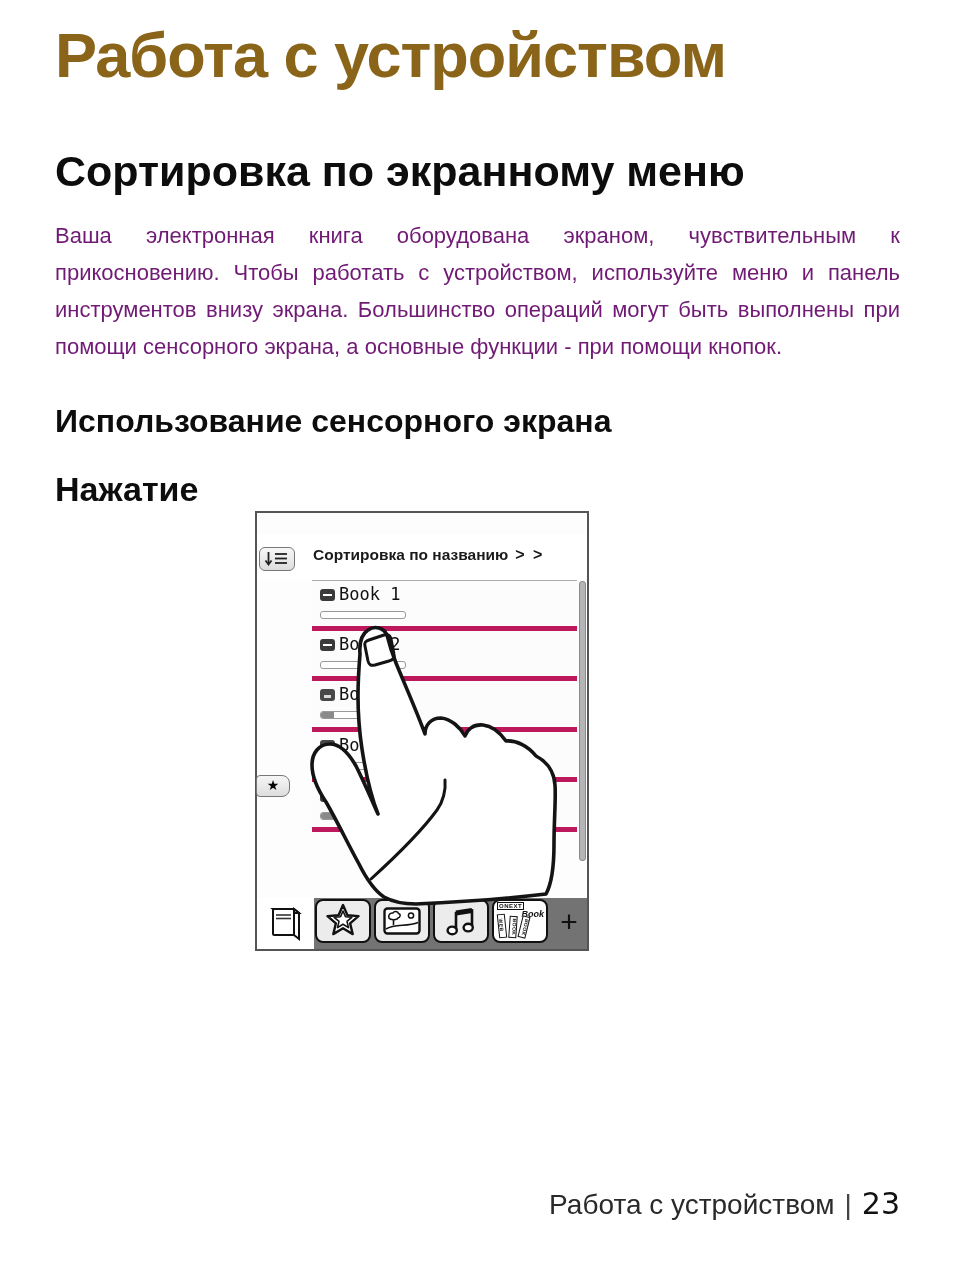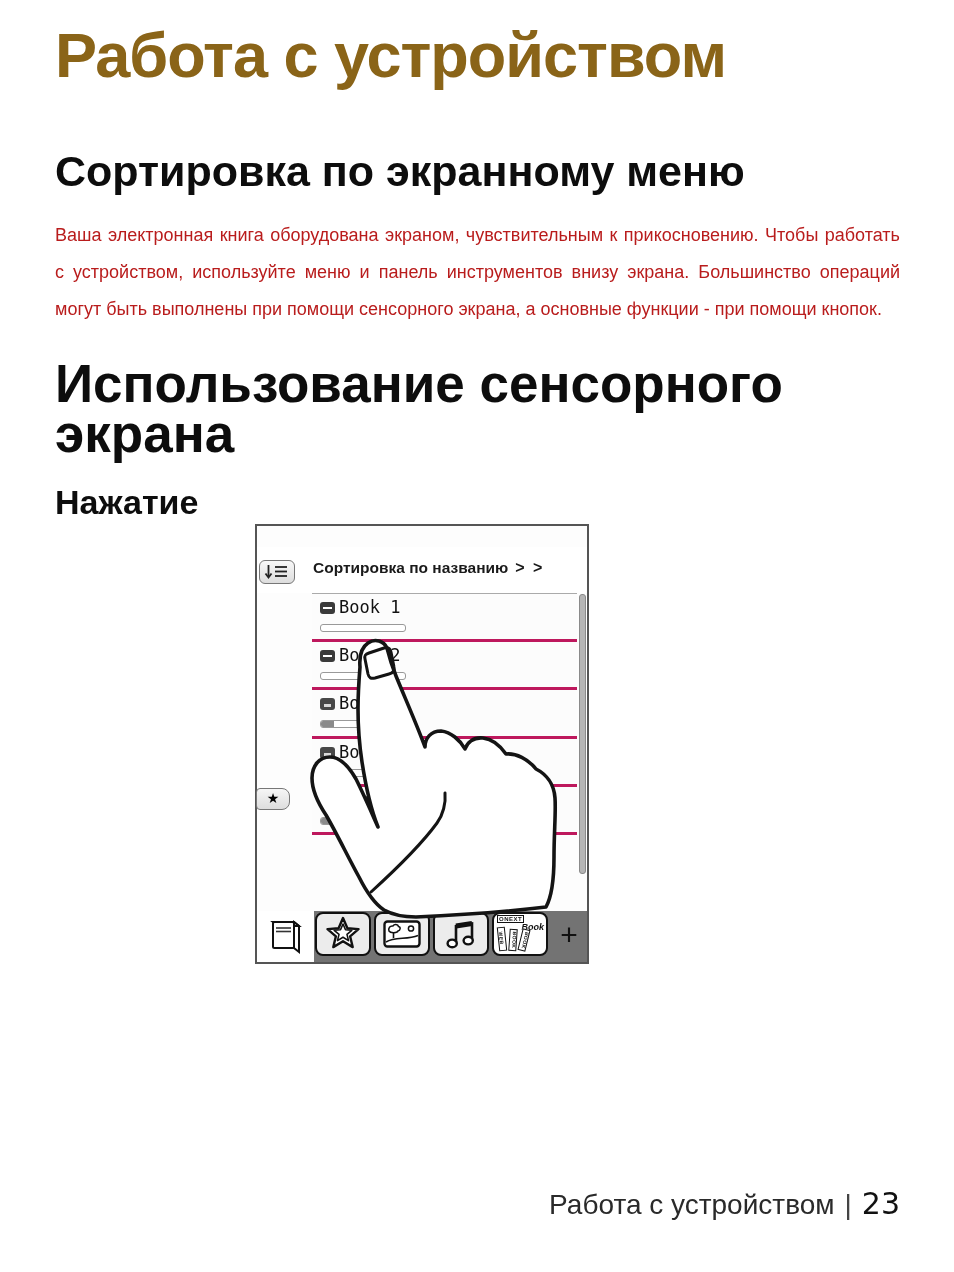--- a/index.html
+++ b/index.html
@@ -1,42 +1,42 @@
 <!DOCTYPE html>
 <html><head>
 <meta charset="utf-8">
 <style>
   html,body{margin:0;padding:0;background:#ffffff;width:954px;overflow:hidden;}
   body{font-family:"Liberation Sans",sans-serif;color:#111;}
   .page{width:954px;height:1272px;box-sizing:border-box;padding:13px 54px 0 55px;position:relative;}
 
   .h1{font-size:63px;font-weight:bold;color:#8a6418;letter-spacing:-1px;line-height:72px;margin:6px 0 0 0;}
   .h2{font-size:43px;font-weight:bold;color:#0d0d0d;line-height:50px;margin:55px 0 0 0;}
-  .h2b{font-size:53px;font-weight:bold;color:#0d0d0d;line-height:50px;margin:31px 0 0 0;}
+  .h2b{font-size:32px;font-weight:bold;color:#0d0d0d;line-height:50px;margin:31px 0 0 0;}
   .h3{font-size:34px;font-weight:bold;color:#0d0d0d;line-height:40px;margin:23px 0 0 0;}
-  .body-text{font-size:18px;line-height:37px;color:#b91c1c;text-align:justify;margin:21px 0 0 0;}
+  .body-text{font-size:22px;line-height:37px;color:#701a75;text-align:justify;margin:21px 0 0 0;}
   .body-text2{font-size:27px;line-height:37px;color:#161616;text-align:justify;margin:15px 0 0 0;}
 
   
   .figure{margin:2px 0 0 200px;width:334px;position:relative;}
   .screen{position:relative;width:330px;height:436px;border:2px solid #555;background:#fdfdfd;box-sizing:content-box;overflow:visible;}
 
   .scr-header{position:absolute;left:0;top:0;width:330px;height:20px;background:#f4f4f4;border-bottom:1px solid #999;}
   .scr-title{position:absolute;left:22px;top:2px;font-size:12.5px;font-weight:bold;color:#222;}
   .battery{position:absolute;right:8px;top:5px;width:20px;height:10px;}
 
   .scr-sort{position:absolute;left:0;top:21px;width:330px;height:46px;background:#fff;}
   .sort-btn{position:absolute;left:2px;top:13px;width:36px;height:24px;background:linear-gradient(#f8f8f8,#ddd);
             border:1.5px solid #777;border-radius:6px;box-sizing:border-box;}
   .sort-btn svg{position:absolute;left:4px;top:3px;}
   .sort-label{position:absolute;left:56px;top:12px;font-size:15.5px;font-weight:bold;color:#1a1a1a;}
   .sort-chev{font-size:16px;font-weight:bold;letter-spacing:2px;margin-left:7px;}
 
   .rows{position:absolute;left:55px;top:67px;width:265px;border-top:1px solid #aaa;}
-  .row{position:relative;height:45.2px;border-bottom:3px solid #be185d;background:#fcfcfc;}
+  .row{position:relative;height:45.2px;border-bottom:5px solid #be185d;background:#fcfcfc;}
   .fmt{position:absolute;left:8px;top:8px;width:15px;height:12px;background:#3a3a3a;border-radius:3px;}
   .fmt-a::after{content:"";position:absolute;left:3px;top:5px;width:9px;height:2px;background:#fff;}
   .fmt-b{background:#484848;}
   .fmt-b::after{content:"";position:absolute;left:4px;top:6px;width:7px;height:3px;background:#d9d9d9;}
   .btitle{position:absolute;left:27px;top:3px;font-family:"DejaVu Sans Mono",monospace;font-size:17px;color:#111;white-space:nowrap;}
   .bar{position:absolute;left:8px;top:30px;width:84px;height:6px;background:#fff;border:1px solid #999;border-radius:3px;overflow:hidden;}
   .bar .fill{display:block;height:100%;background:#8a8a8a;}
   .bauthor{position:absolute;right:35px;top:30px;font-family:"DejaVu Sans Mono",monospace;font-size:13px;color:#222;margin-top:48px;}
 
   .scrollbar{position:absolute;right:1px;top:68px;width:7px;height:280px;background:#b5b5b5;border:1px solid #8a8a8a;border-radius:3px;box-sizing:border-box;}

